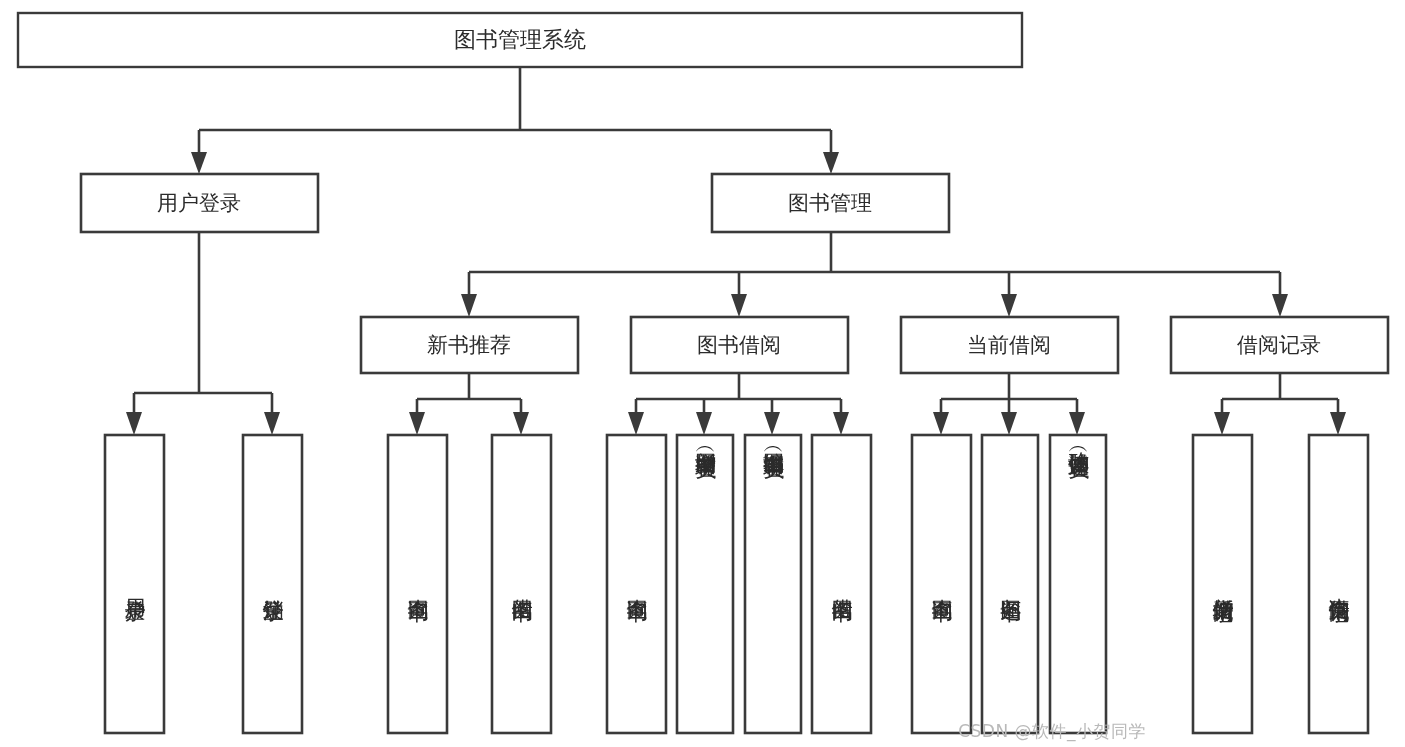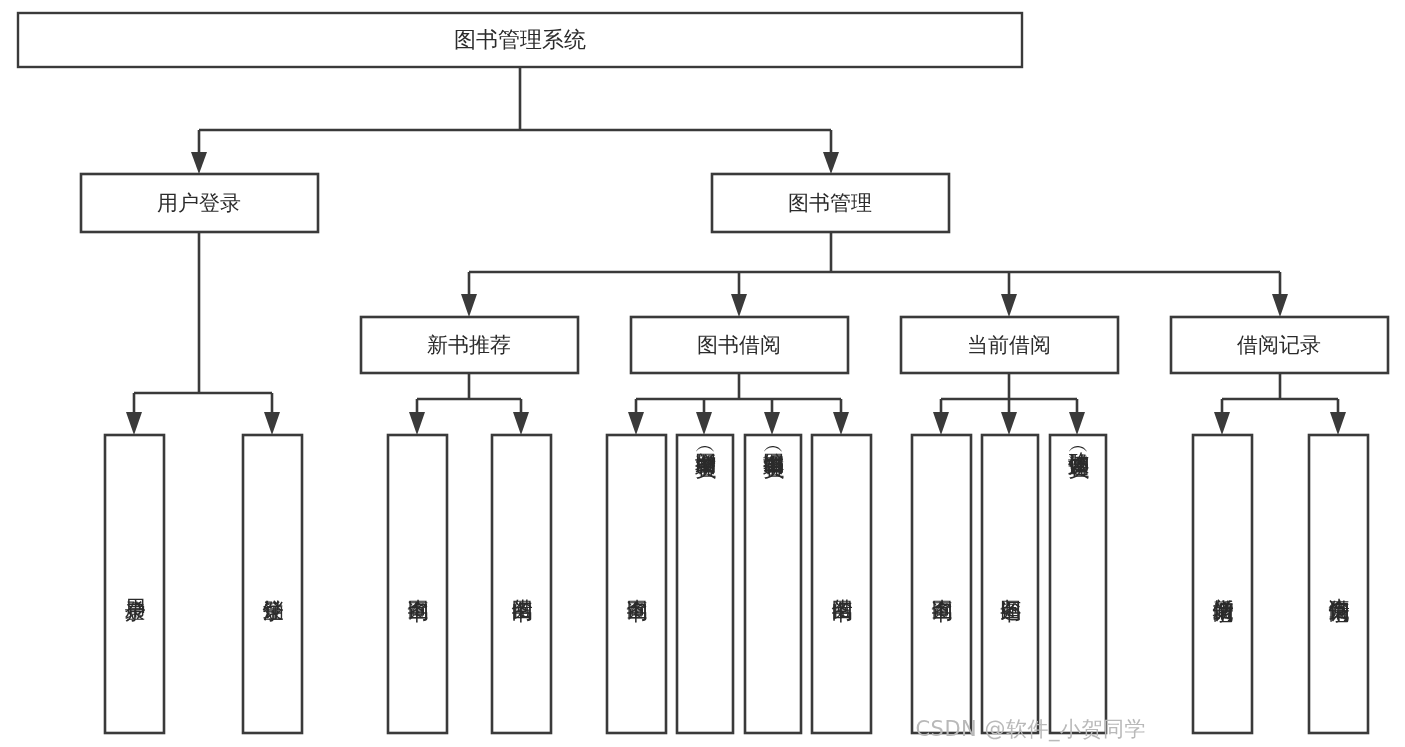--- a/index.html
+++ b/index.html
@@ -70,21 +70,21 @@
     line-height: 1.12;
     letter-spacing: 1px;
     color: #2b2b2b;
     white-space: nowrap;
   }
   .watermark {
     position: absolute;
     right: 8px;
     bottom: 4px;
     font-family: "DejaVu Sans", "Liberation Sans", sans-serif;
-    font-size: 21px;
+    font-size: 17px;
     color: #b9b9b9;
     letter-spacing: 0.5px;
     user-select: none;
   }
 </style>
 </head>
 <body>
 
 <div id="diagram-root">
 

